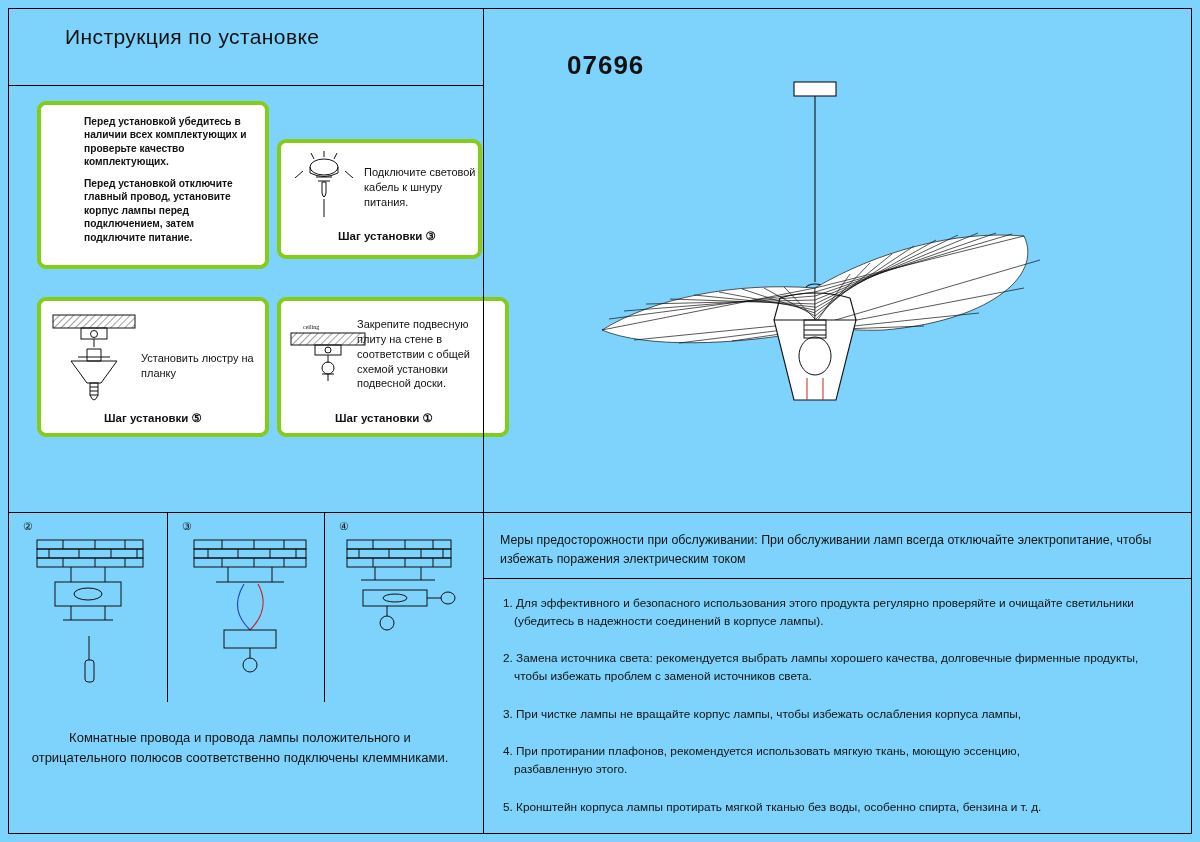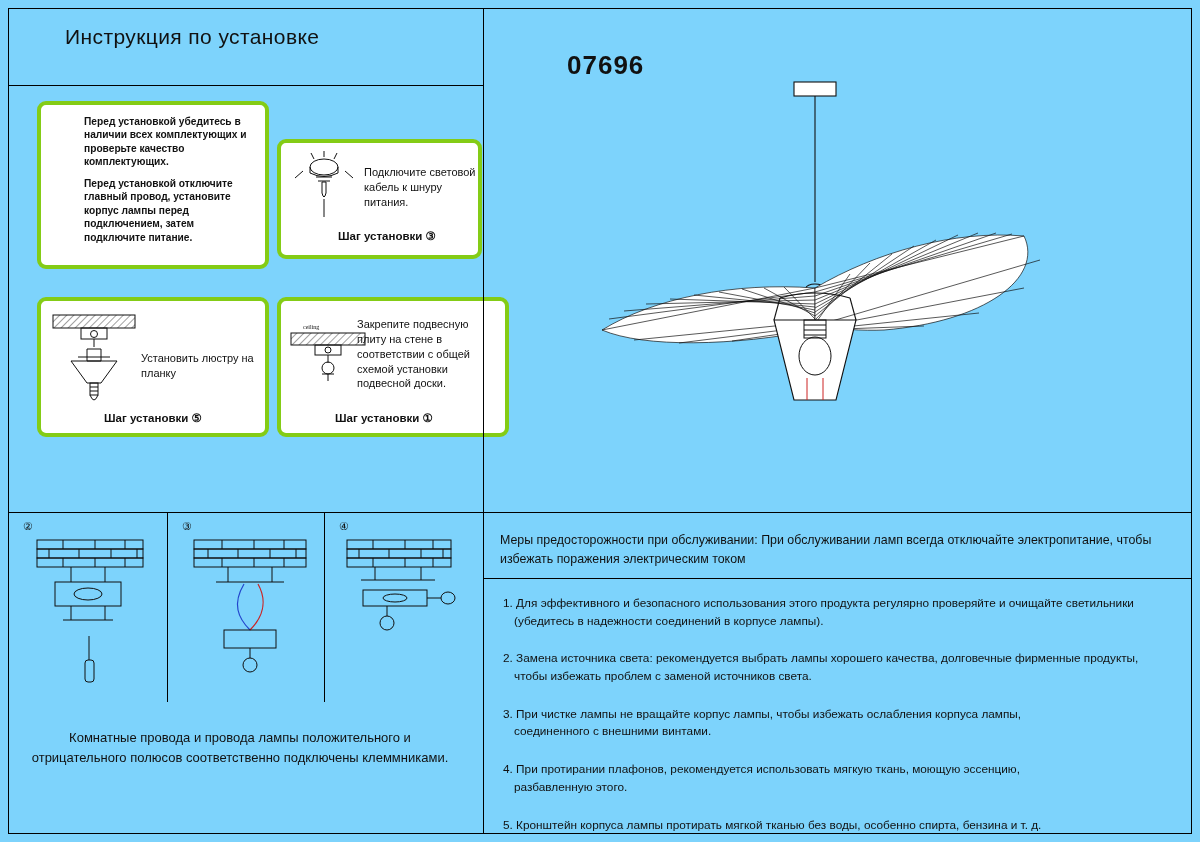--- a/index.html
+++ b/index.html
@@ -460,21 +460,20 @@
     <div class="note">
       <span>1. Для эффективного и безопасного использования этого продукта регулярно проверяйте и очищайте светильники</span>
       <span class="ind">(убедитесь в надежности соединений в корпусе лампы).</span>
     </div>
     <div class="note">
       <span>2. Замена источника света: рекомендуется выбрать лампы хорошего качества, долговечные фирменные продукты,</span>
       <span class="ind">чтобы избежать проблем с заменой источников света.</span>
     </div>
     <div class="note">
       <span>3. При чистке лампы не вращайте корпус лампы, чтобы избежать ослабления корпуса лампы,</span>
-      <span class="ind">соединенного с внешними винтами.</span>
     </div>
     <div class="note">
       <span>4. При протирании плафонов, рекомендуется использовать мягкую ткань, моющую эссенцию,</span>
       <span class="ind">разбавленную этого.</span>
     </div>
     <div class="note">
       <span>5. Кронштейн корпуса лампы протирать мягкой тканью без воды, особенно спирта, бензина и т. д.</span>
     </div>
   </div>
 </div>

